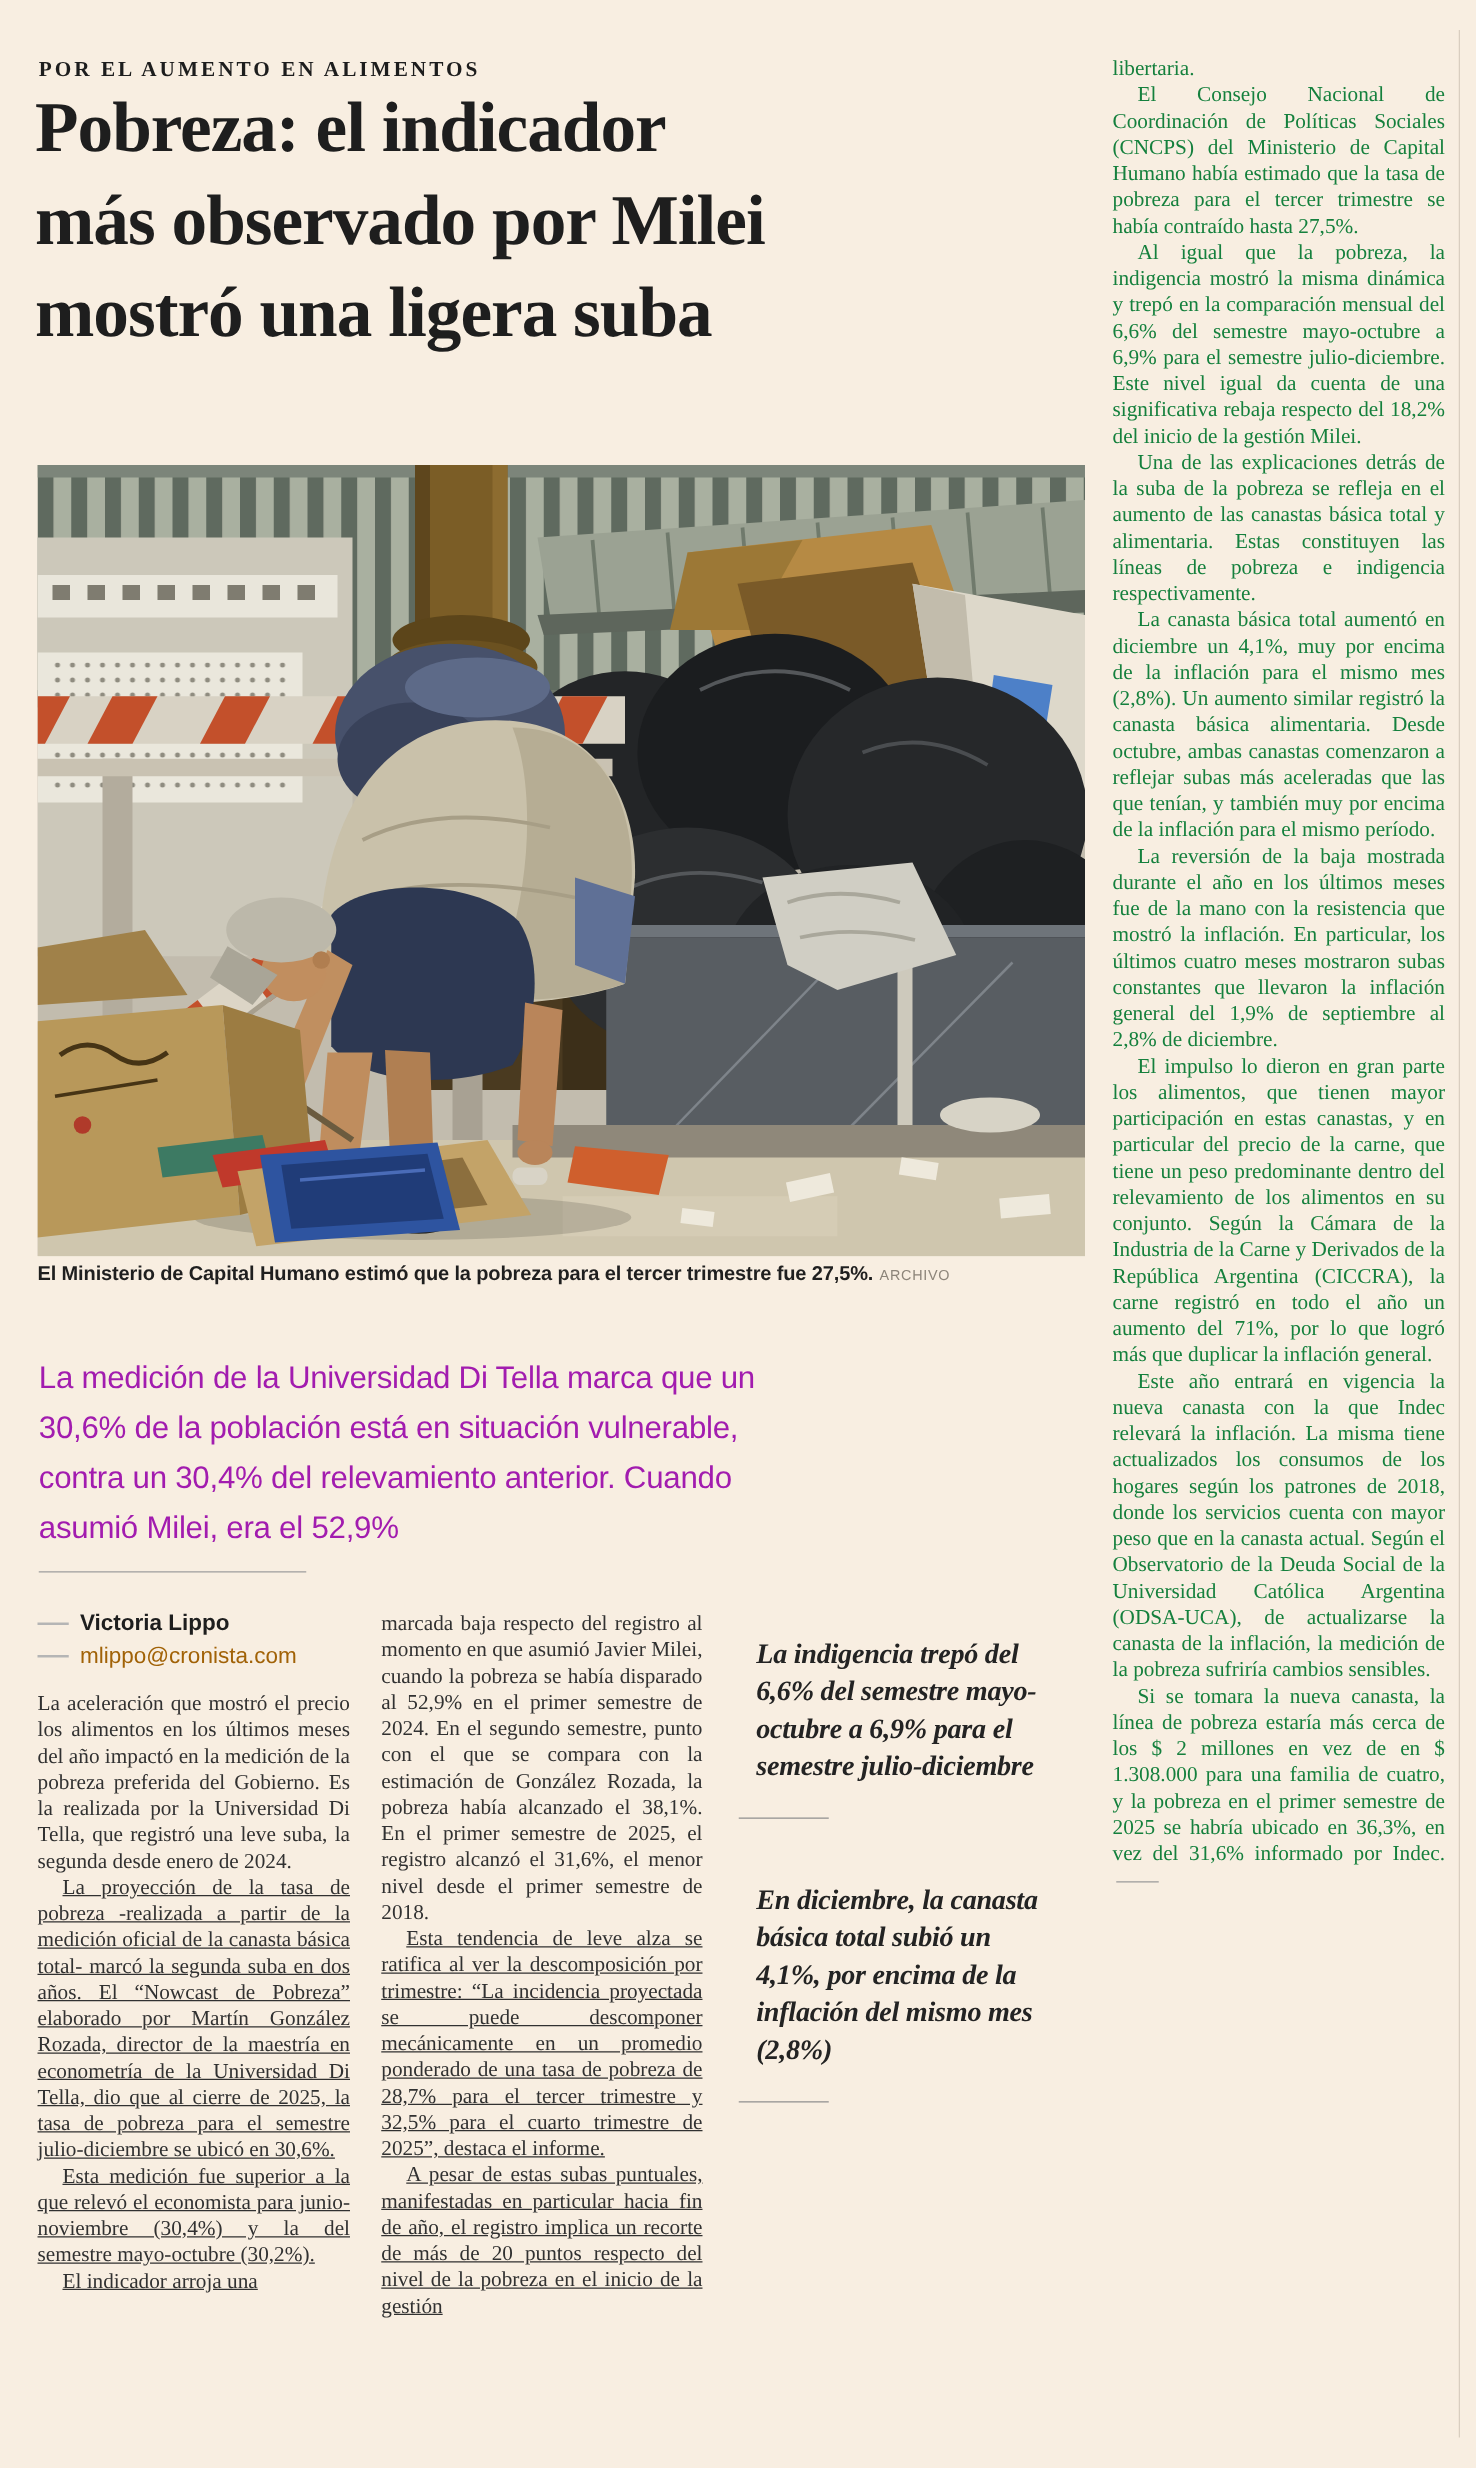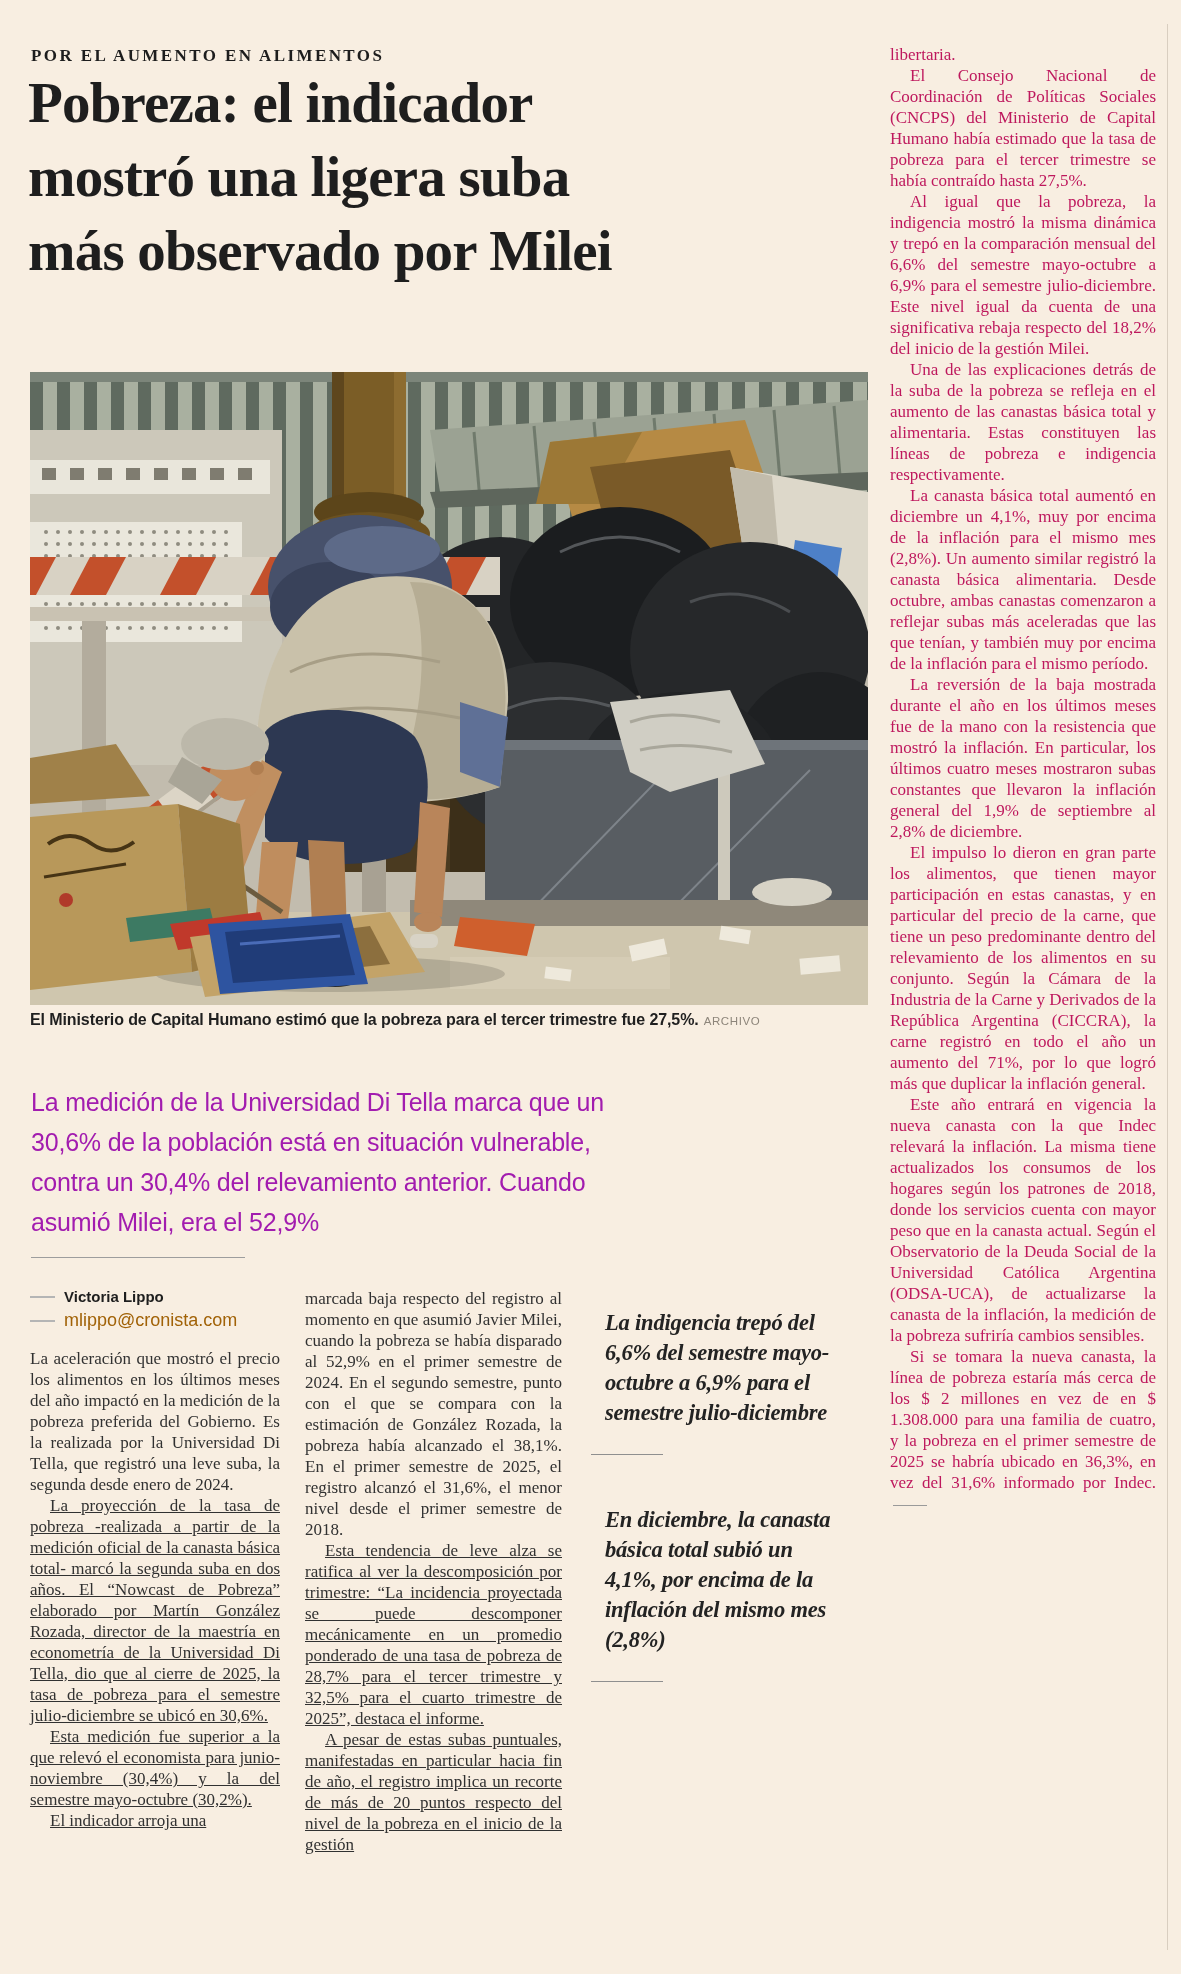--- a/index.html
+++ b/index.html
@@ -48,47 +48,47 @@
   .col3{width:272px;}
 
   .body-text p{
     margin:0;font-size:17px;line-height:21px;text-align:justify;color:#313131;
   }
   .body-text p.ind{text-indent:20px;text-decoration:underline;}
 
   .byline{font-family:"Liberation Sans",sans-serif;margin-bottom:17px;}
   .byline-row{display:flex;align-items:center;margin-bottom:5px;}
   .byline-dash{width:25px;height:2px;background:#b5b5b5;margin-right:9px;flex:none;}
-  .byline-author{font-weight:700;font-size:15px;color:#1e1e1e;}
+  .byline-author{font-weight:700;font-size:18px;color:#1e1e1e;}
   .byline-email{font-size:18px;color:#a16207;}
 
   .pullquote{
     margin:16px;font-size:22.5px;line-height:30px;font-weight:700;font-style:italic;
     color:#232323;letter-spacing:-0.2px;padding-top:4px;
   }
   .pq-rule{width:72px;height:1px;background:#8f8f8f;margin:26px 0 46px 2px;}
 
   .rightcol{position:absolute;left:890px;top:44px;width:266px;}
-  .rightcol p{margin:0;font-size:17px;line-height:21px;text-align:justify;color:#be185d;}
+  .rightcol p{margin:0;font-size:17px;line-height:21px;text-align:justify;color:#15803d;}
   .rightcol p.ind{text-indent:20px;}
   .end-dash{display:inline-block;width:34px;height:1px;background:#9a9a9a;margin-left:3px;vertical-align:3px;}
 
   .vrule{position:absolute;left:1167px;top:24px;width:1px;height:1926px;background:#d9cec0;}
 </style>
 </head>
 <body>
 
 <div class="page">
 
   <div class="kicker">POR EL AUMENTO EN ALIMENTOS</div>
 
   <h1 class="headline">
       <span>Pobreza: el indicador</span>
+      <span>más observado por Milei</span>
       <span>mostró una ligera suba</span>
-      <span>más observado por Milei</span>
     </h1>
 
   <figure class="photo-fig">
     <svg viewBox="0 0 838 633" xmlns="http://www.w3.org/2000/svg">
       <defs>
         <pattern id="slats" width="27" height="185" patternUnits="userSpaceOnUse">
           <rect x="0" y="0" width="13" height="185" fill="#5f6a5f"></rect>
           <rect x="13" y="0" width="14" height="185" fill="#a9b0a0"></rect>
         </pattern>
         <pattern id="dots" width="12" height="12" patternUnits="userSpaceOnUse">

